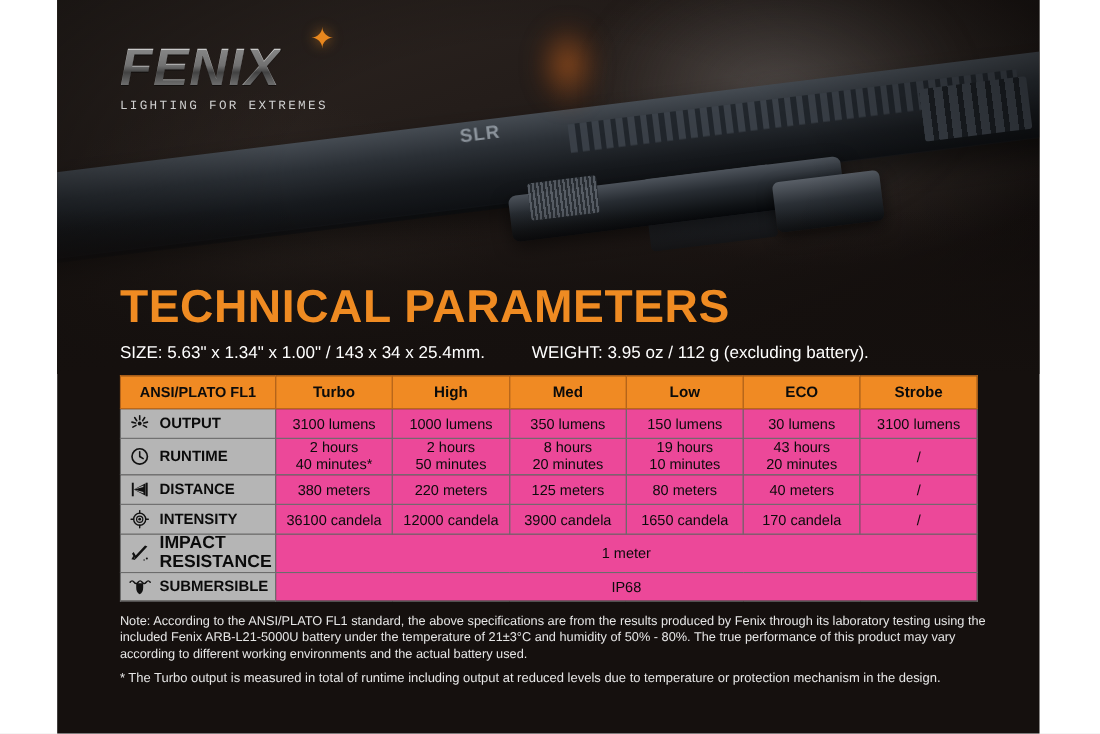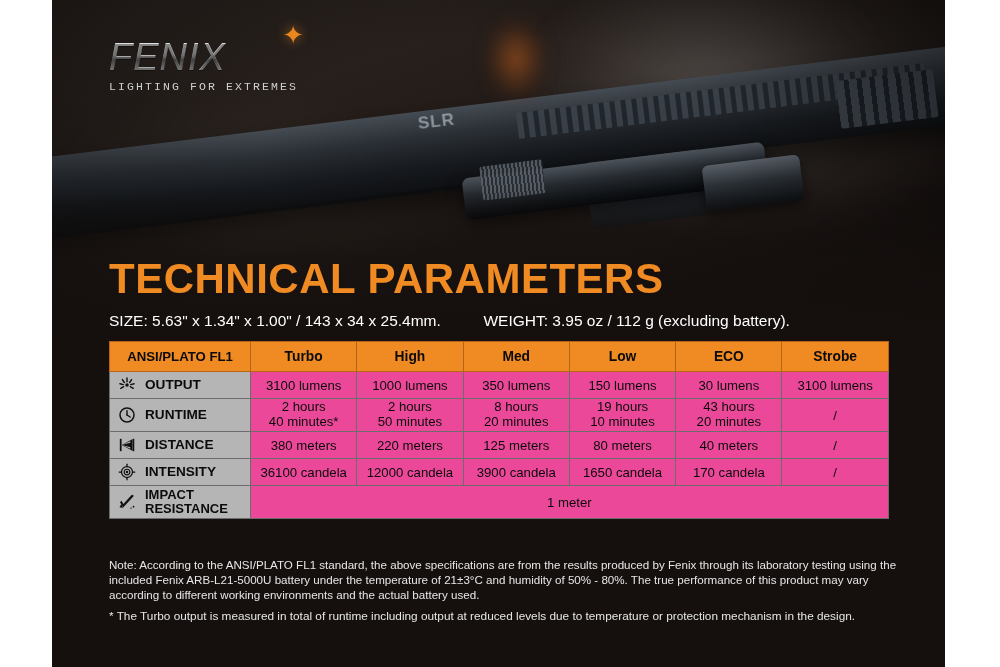--- a/index.html
+++ b/index.html
@@ -166,22 +166,22 @@
     top: 38px;
     z-index: 5;
   }
   .logo-row {
     position: relative;
     display: flex;
     align-items: flex-end;
   }
   .logo-word {
     font-family: "Liberation Sans", sans-serif;
-    font-size: 38px;
-    font-weight: normal;
+    font-size: 48px;
+    font-weight: bold;
     font-style: italic;
     letter-spacing: 1px;
     line-height: 1;
     background: linear-gradient(180deg, #efefef 0%, #bdbdbd 45%, #6e6e6e 58%, #ededed 100%);
     -webkit-background-clip: text;
     background-clip: text;
     color: transparent;
     text-shadow: 0 1px 0 rgba(0,0,0,0.4);
   }
   .logo-star {
@@ -272,21 +272,21 @@
     text-align: left;
     padding-left: 6px;
   }
   .label-inner {
     display: flex;
     align-items: center;
     gap: 7px;
     height: 100%;
   }
   .label-inner .ltext { line-height: 1.05; }
-  .label-inner .ltext.two-line { font-size: 13px; }
+  .label-inner .ltext.two-line { font-size: 16px; }
 
   .r-out td { height: 26px; }
   .r-run td { height: 32px; }
   .r-dist td { height: 26px; }
   .r-int td { height: 26px; margin-left: 35px; }
   .r-imp td { height: 32px; }
   .r-sub td { height: 25px; }
 
   .two-lines { line-height: 1.12; }
   .slash { font-style: normal; }
@@ -482,20 +482,32 @@
                 <path d="M3.0 18.4 L5.2 14.4 L7.2 19.2 Z" fill="#111"></path>
                 <circle cx="19.8" cy="17.6" r="1.1" fill="#111"></circle>
                 <circle cx="16.8" cy="19.4" r="0.8" fill="#111"></circle>
               </svg>
               <span class="ltext two-line">IMPACT<br>RESISTANCE</span>
             </div>
           </td>
           <td colspan="6">1 meter</td>
         </tr>
 
+        <tr class="r-sub">
+          <td class="label-cell">
+            <div class="label-inner">
+              <svg class="ic" viewBox="0 0 24 24">
+                <path d="M1.5 7.6 q2.2 -3 4.4 0 q2.2 3 4.4 0 q2.2 -3 4.4 0 q2.2 3 4.4 0 q2.2 -3 4.4 0" fill="none" stroke="#111" stroke-width="1.6" stroke-linecap="round"></path>
+                <path d="M8.2 8.6 L15.8 8.6 L15.8 13.6 Q15.8 18.6 12 20.8 Q8.2 18.6 8.2 13.6 Z" fill="#111"></path>
+              </svg>
+              <span class="ltext">SUBMERSIBLE</span>
+            </div>
+          </td>
+          <td colspan="6">IP68</td>
+        </tr>
 
       </tbody>
     </table>
 
     <div id="notes">Note: According to the ANSI/PLATO FL1 standard, the above specifications are from the results produced by Fenix through its laboratory testing using the included Fenix ARB-L21-5000U battery under the temperature of 21±3°C and humidity of 50% - 80%. The true performance of this product may vary according to different working environments and the actual battery used.</div>
     <div id="note-star">* The Turbo output is measured in total of runtime including output at reduced levels due to temperature or protection mechanism in the design.</div>
 
   </div>
 </div>
 

